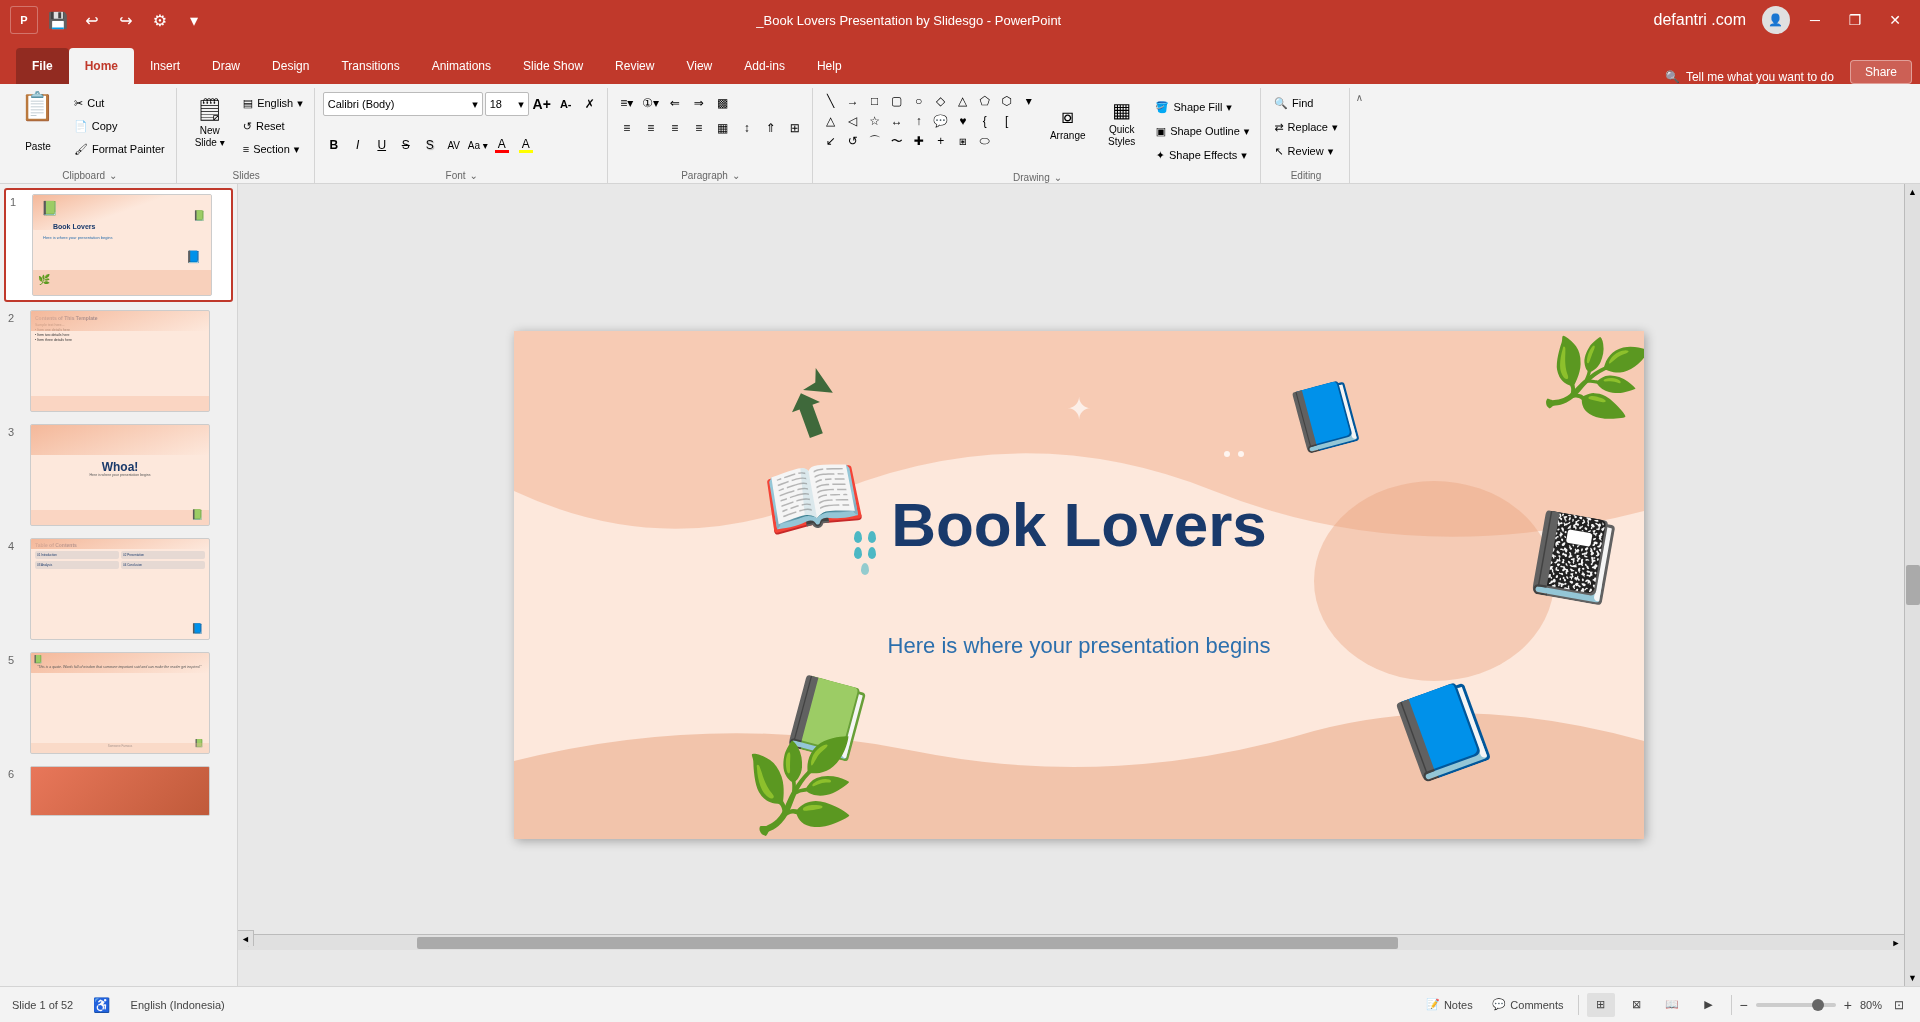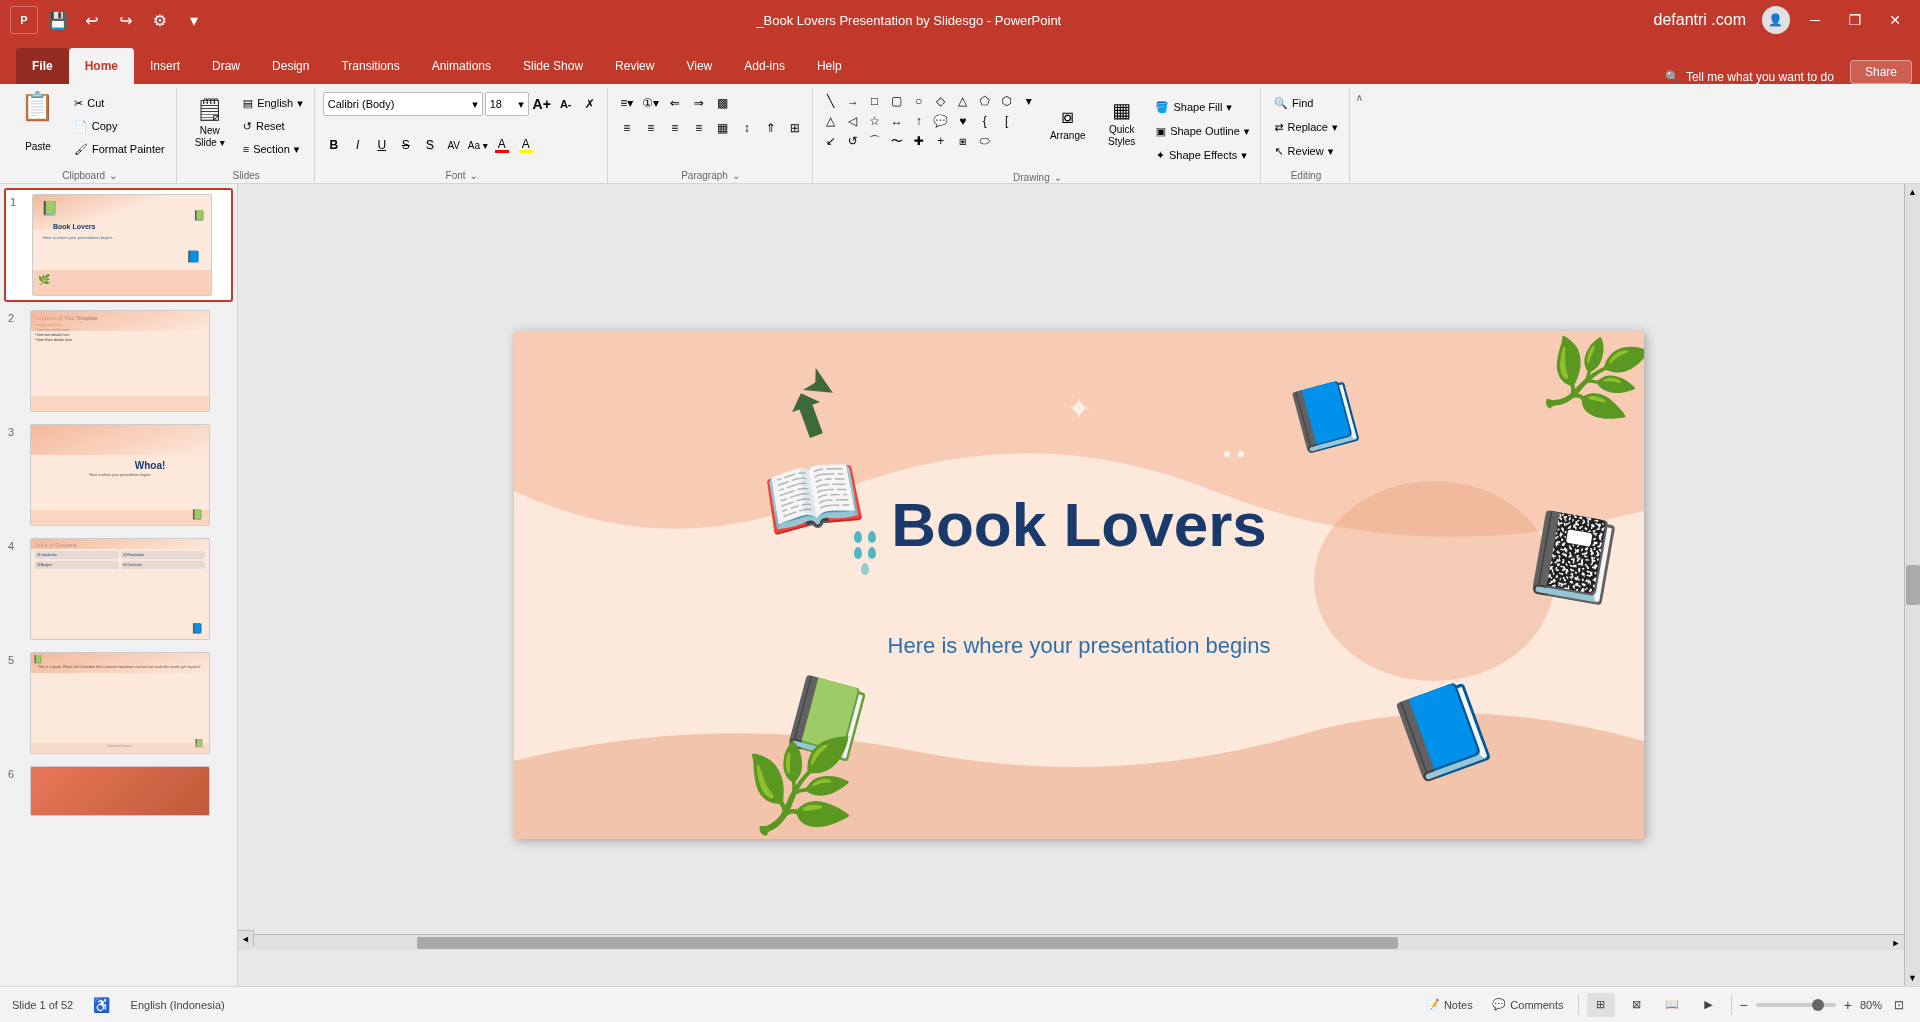--- a/index.html
+++ b/index.html
@@ -614,21 +614,21 @@
         </div>
         <div style="position:absolute;top:0;left:0;right:0;height:20px;background:linear-gradient(160deg,#f4b89a,transparent);"></div>
         <div style="position:absolute;bottom:0;left:0;right:0;height:15px;background:rgba(244,184,154,0.4);"></div>
       </div>
     </div>
 
     <div class="slide-item">
       <div class="slide-number">3</div>
       <div class="slide-thumb" style="background:#fde8dc;">
         <div style="position:absolute;top:0;left:0;right:0;height:30px;background:linear-gradient(160deg,#f4b89a,transparent);"></div>
-        <div style="position:absolute;top:35px;left:50%;transform:translateX(-50%);font-size:10px;font-weight:bold;color:#1a3a6b;white-space:nowrap;margin-left:30px;">Whoa!</div>
+        <div style="position:absolute;top:35px;left:50%;transform:translateX(-50%);font-size:12px;font-weight:bold;color:#1a3a6b;white-space:nowrap;">Whoa!</div>
         <div style="position:absolute;top:48px;left:8px;font-size:3.5px;color:#555;text-align:center;right:8px;line-height:1.4;">
           Here is where your presentation begins
         </div>
         <div style="position:absolute;bottom:0;left:0;right:0;height:15px;background:rgba(244,184,154,0.4);"></div>
         <div style="position:absolute;bottom:5px;right:5px;font-size:10px;color:#1a5f8a;">📗</div>
       </div>
     </div>
 
     <div class="slide-item">
       <div class="slide-number">4</div>

